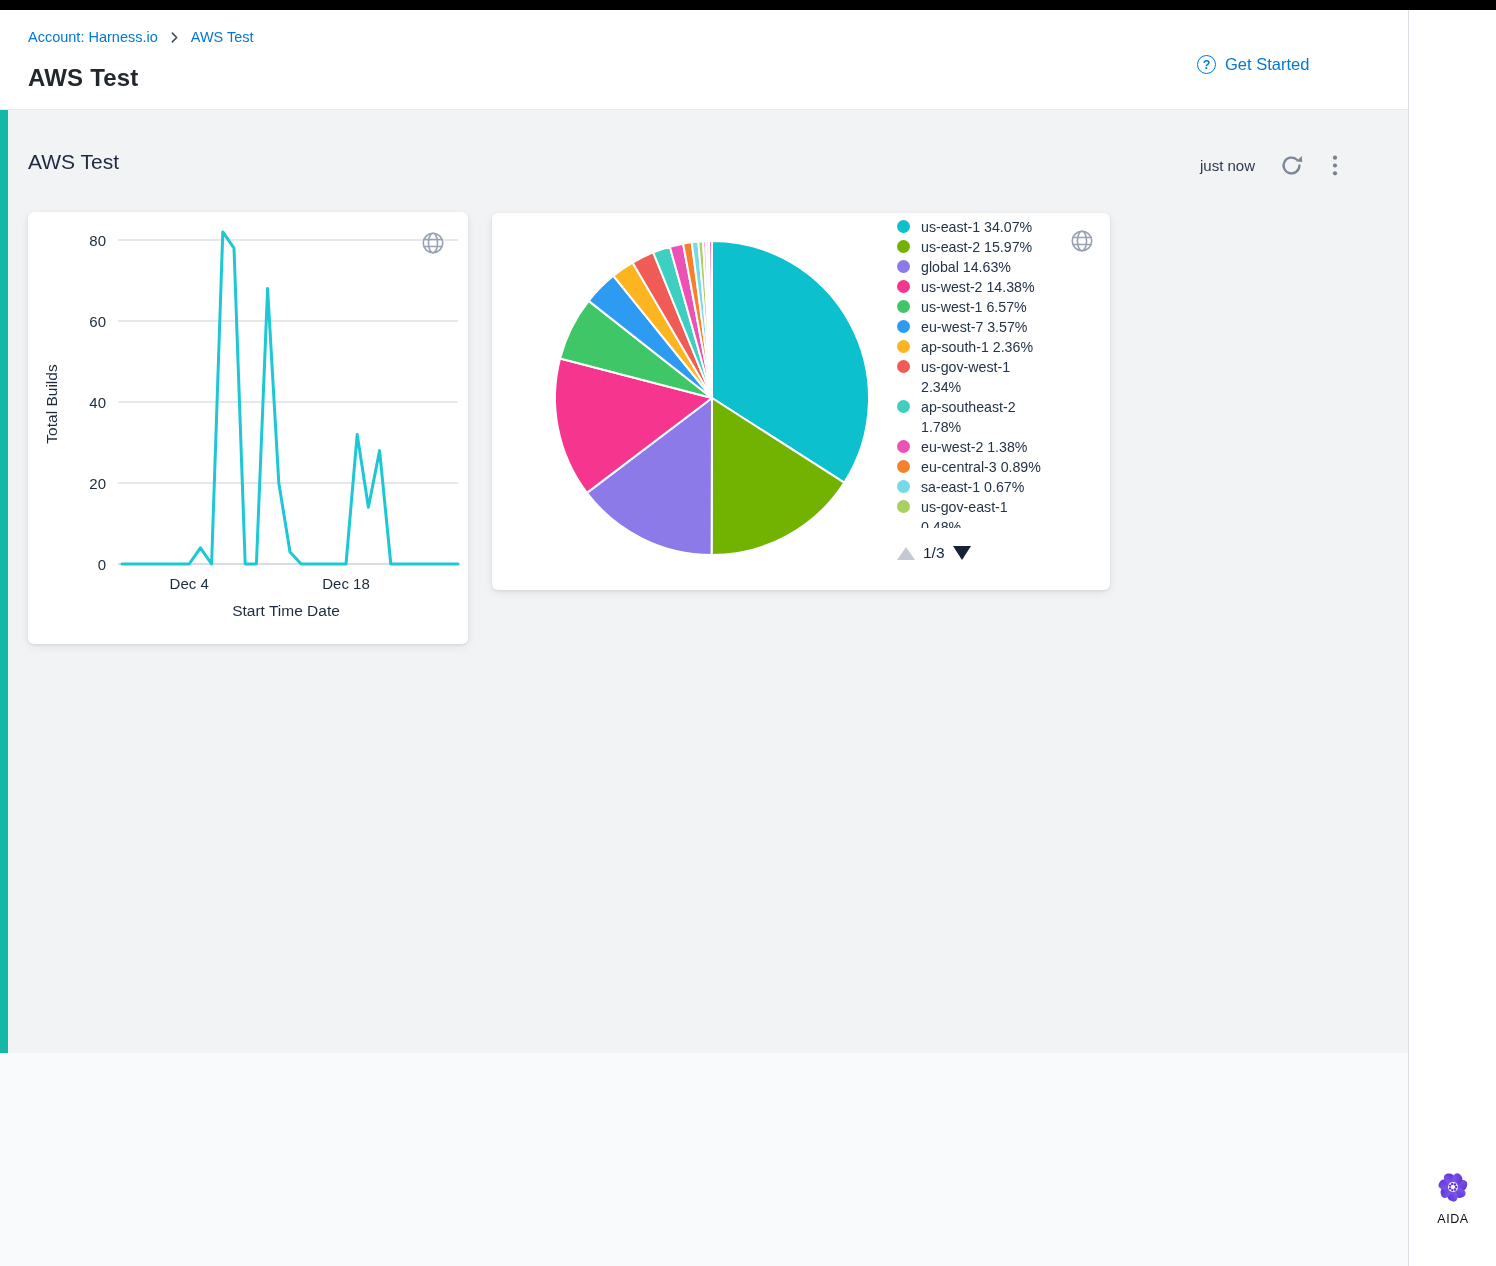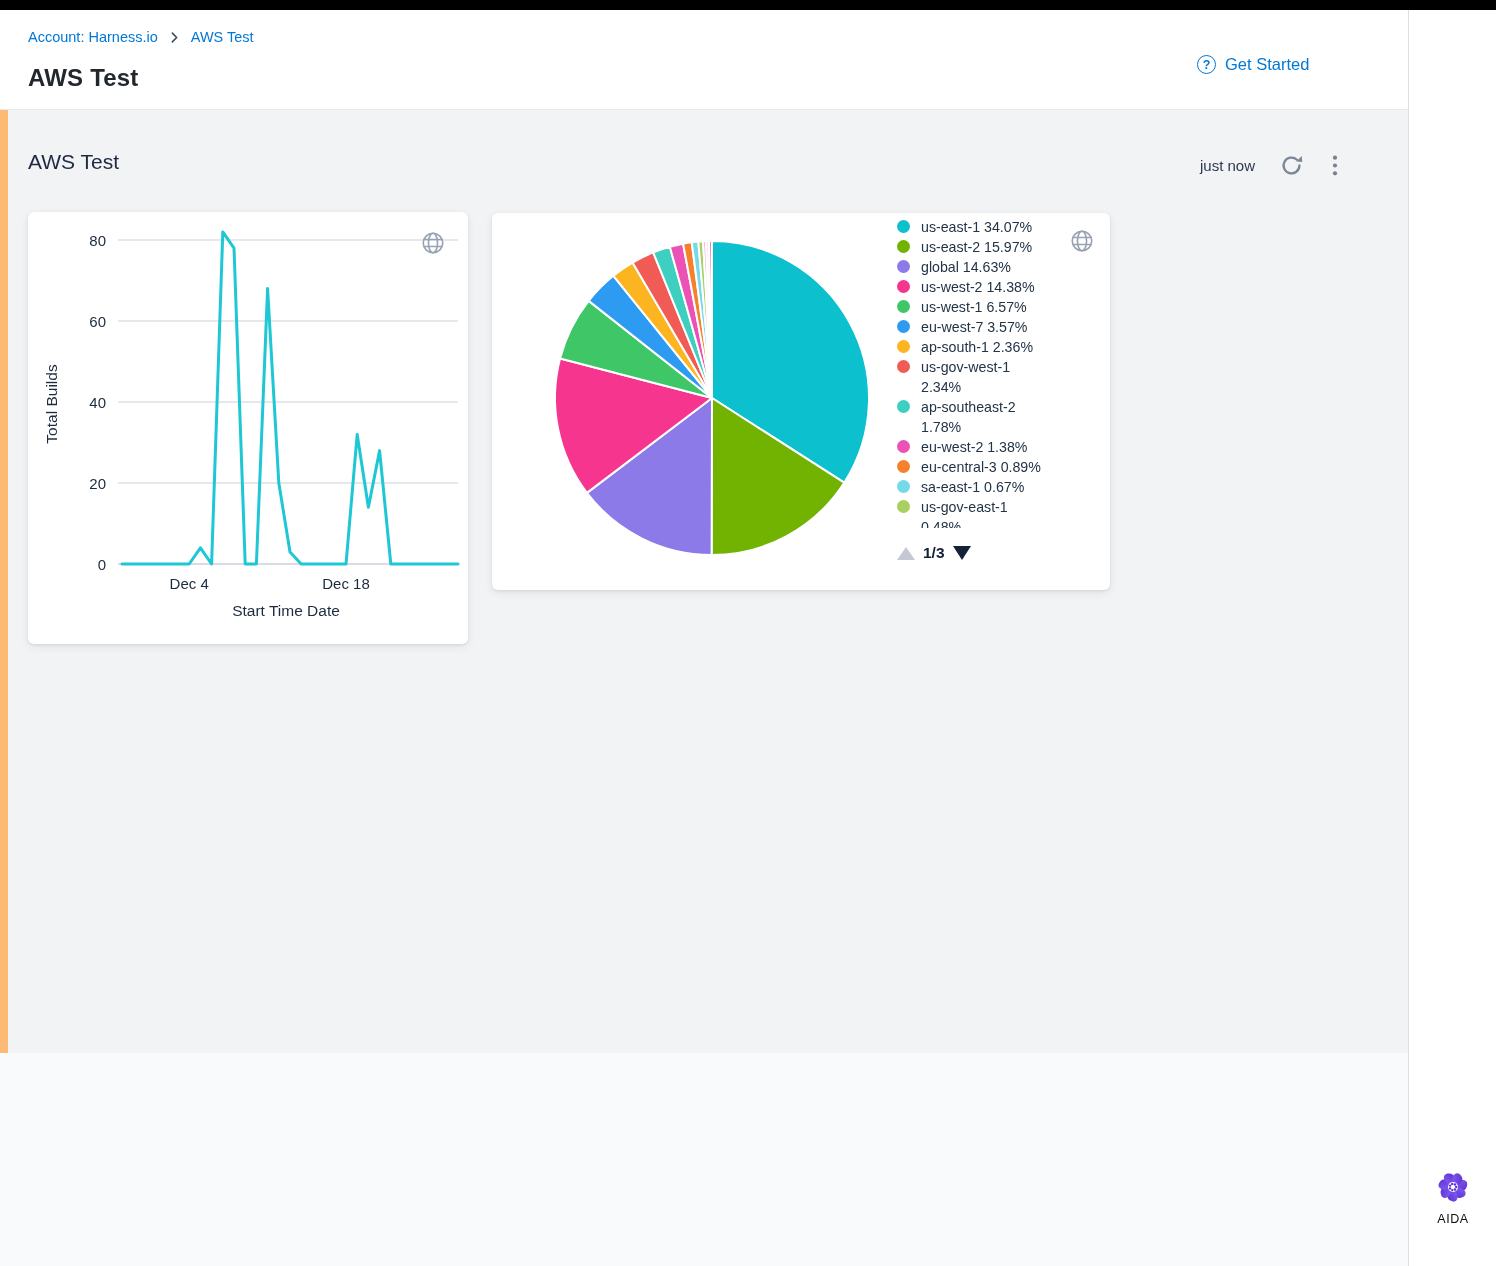--- a/index.html
+++ b/index.html
@@ -1,18 +1,18 @@
 <!DOCTYPE html>
 <html><head>
 <meta charset="utf-8">
 <style>
 *{margin:0;padding:0;box-sizing:border-box}
 html,body{background:#ffffff}
 body{font-family:"Liberation Sans",sans-serif}
-.screen{position:relative;width:1496px;height:1266px;background:#fdba74;overflow:hidden}
+.screen{position:relative;width:1496px;height:1266px;background:#14b8a6;overflow:hidden}
 .topbar{position:absolute;left:0;top:0;width:1496px;height:10px;background:#000}
 .header{position:absolute;left:0;top:10px;width:1496px;height:100px;background:#fff;border-bottom:1px solid #e7e9ee}
 .breadcrumb{position:absolute;left:28px;top:19px;display:flex;align-items:center;gap:10px;font-size:14.5px;font-weight:500}
 .breadcrumb a{color:#0278d5;text-decoration:none;cursor:pointer}
 .crumb-sep{display:flex;align-items:center}
 .page-title{position:absolute;left:28px;top:54px;font-size:24px;font-weight:700;color:#22272e;letter-spacing:.2px}
 .get-started{position:absolute;left:1197px;top:45px;display:flex;align-items:center;gap:9px;color:#0278d5;font-size:16.5px;font-weight:500;cursor:pointer;text-decoration:none}
 .help-badge{width:19px;height:19px;border:1.6px solid #0278d5;border-radius:50%;display:flex;align-items:center;justify-content:center;font-size:12.5px;font-weight:700;color:#0278d5}
 .main{position:absolute;left:8px;top:110px;width:1400px;height:943px;background:#f2f3f5}
 .section-title{position:absolute;left:20px;top:40px;font-size:21px;font-weight:500;color:#1d2940}
@@ -26,21 +26,21 @@
 .line-card .globe{left:392px;top:18px}
 .pie-card .globe{left:577px;top:15px}
 .pie-svg{position:absolute;left:0;top:0}
 .legend{position:absolute;left:405px;top:4px;width:180px;height:311px;overflow:hidden}
 .leg-row{display:flex;gap:11px;cursor:pointer}
 .sw{width:13px;height:13px;border-radius:50%;flex-shrink:0;margin-top:3px}
 .lt{font-size:14.2px;line-height:20px;color:#243447;font-weight:500;white-space:pre-line}
 .legend-pager{position:absolute;left:405px;top:331px;display:flex;align-items:center;gap:8px}
 .tri-up{width:0;height:0;border-left:9px solid transparent;border-right:9px solid transparent;border-bottom:13px solid #c3c8d2;cursor:pointer}
 .tri-down{width:0;height:0;border-left:9.5px solid transparent;border-right:9.5px solid transparent;border-top:14px solid #142138;cursor:pointer}
-.pager-label{font-size:15.5px;color:#13203a;font-weight:700}
+.pager-label{font-size:15.5px;color:#13203a;font-weight:400}
 .bottom-band{position:absolute;left:0;top:1053px;width:1408px;height:213px;background:#f8fafc}
 .right-rail{position:absolute;left:1408px;top:10px;width:88px;height:1256px;background:#fff;border-left:1px solid #dddfe6}
 .aida{position:absolute;left:0;bottom:40px;width:88px;display:flex;flex-direction:column;align-items:center;gap:5px;cursor:pointer}
 .aida-label{font-size:12.5px;color:#0b0d12;letter-spacing:.6px}
 text{font-family:"Liberation Sans",sans-serif}
 </style>
 </head>
 <body>
 
 <div class="screen">

